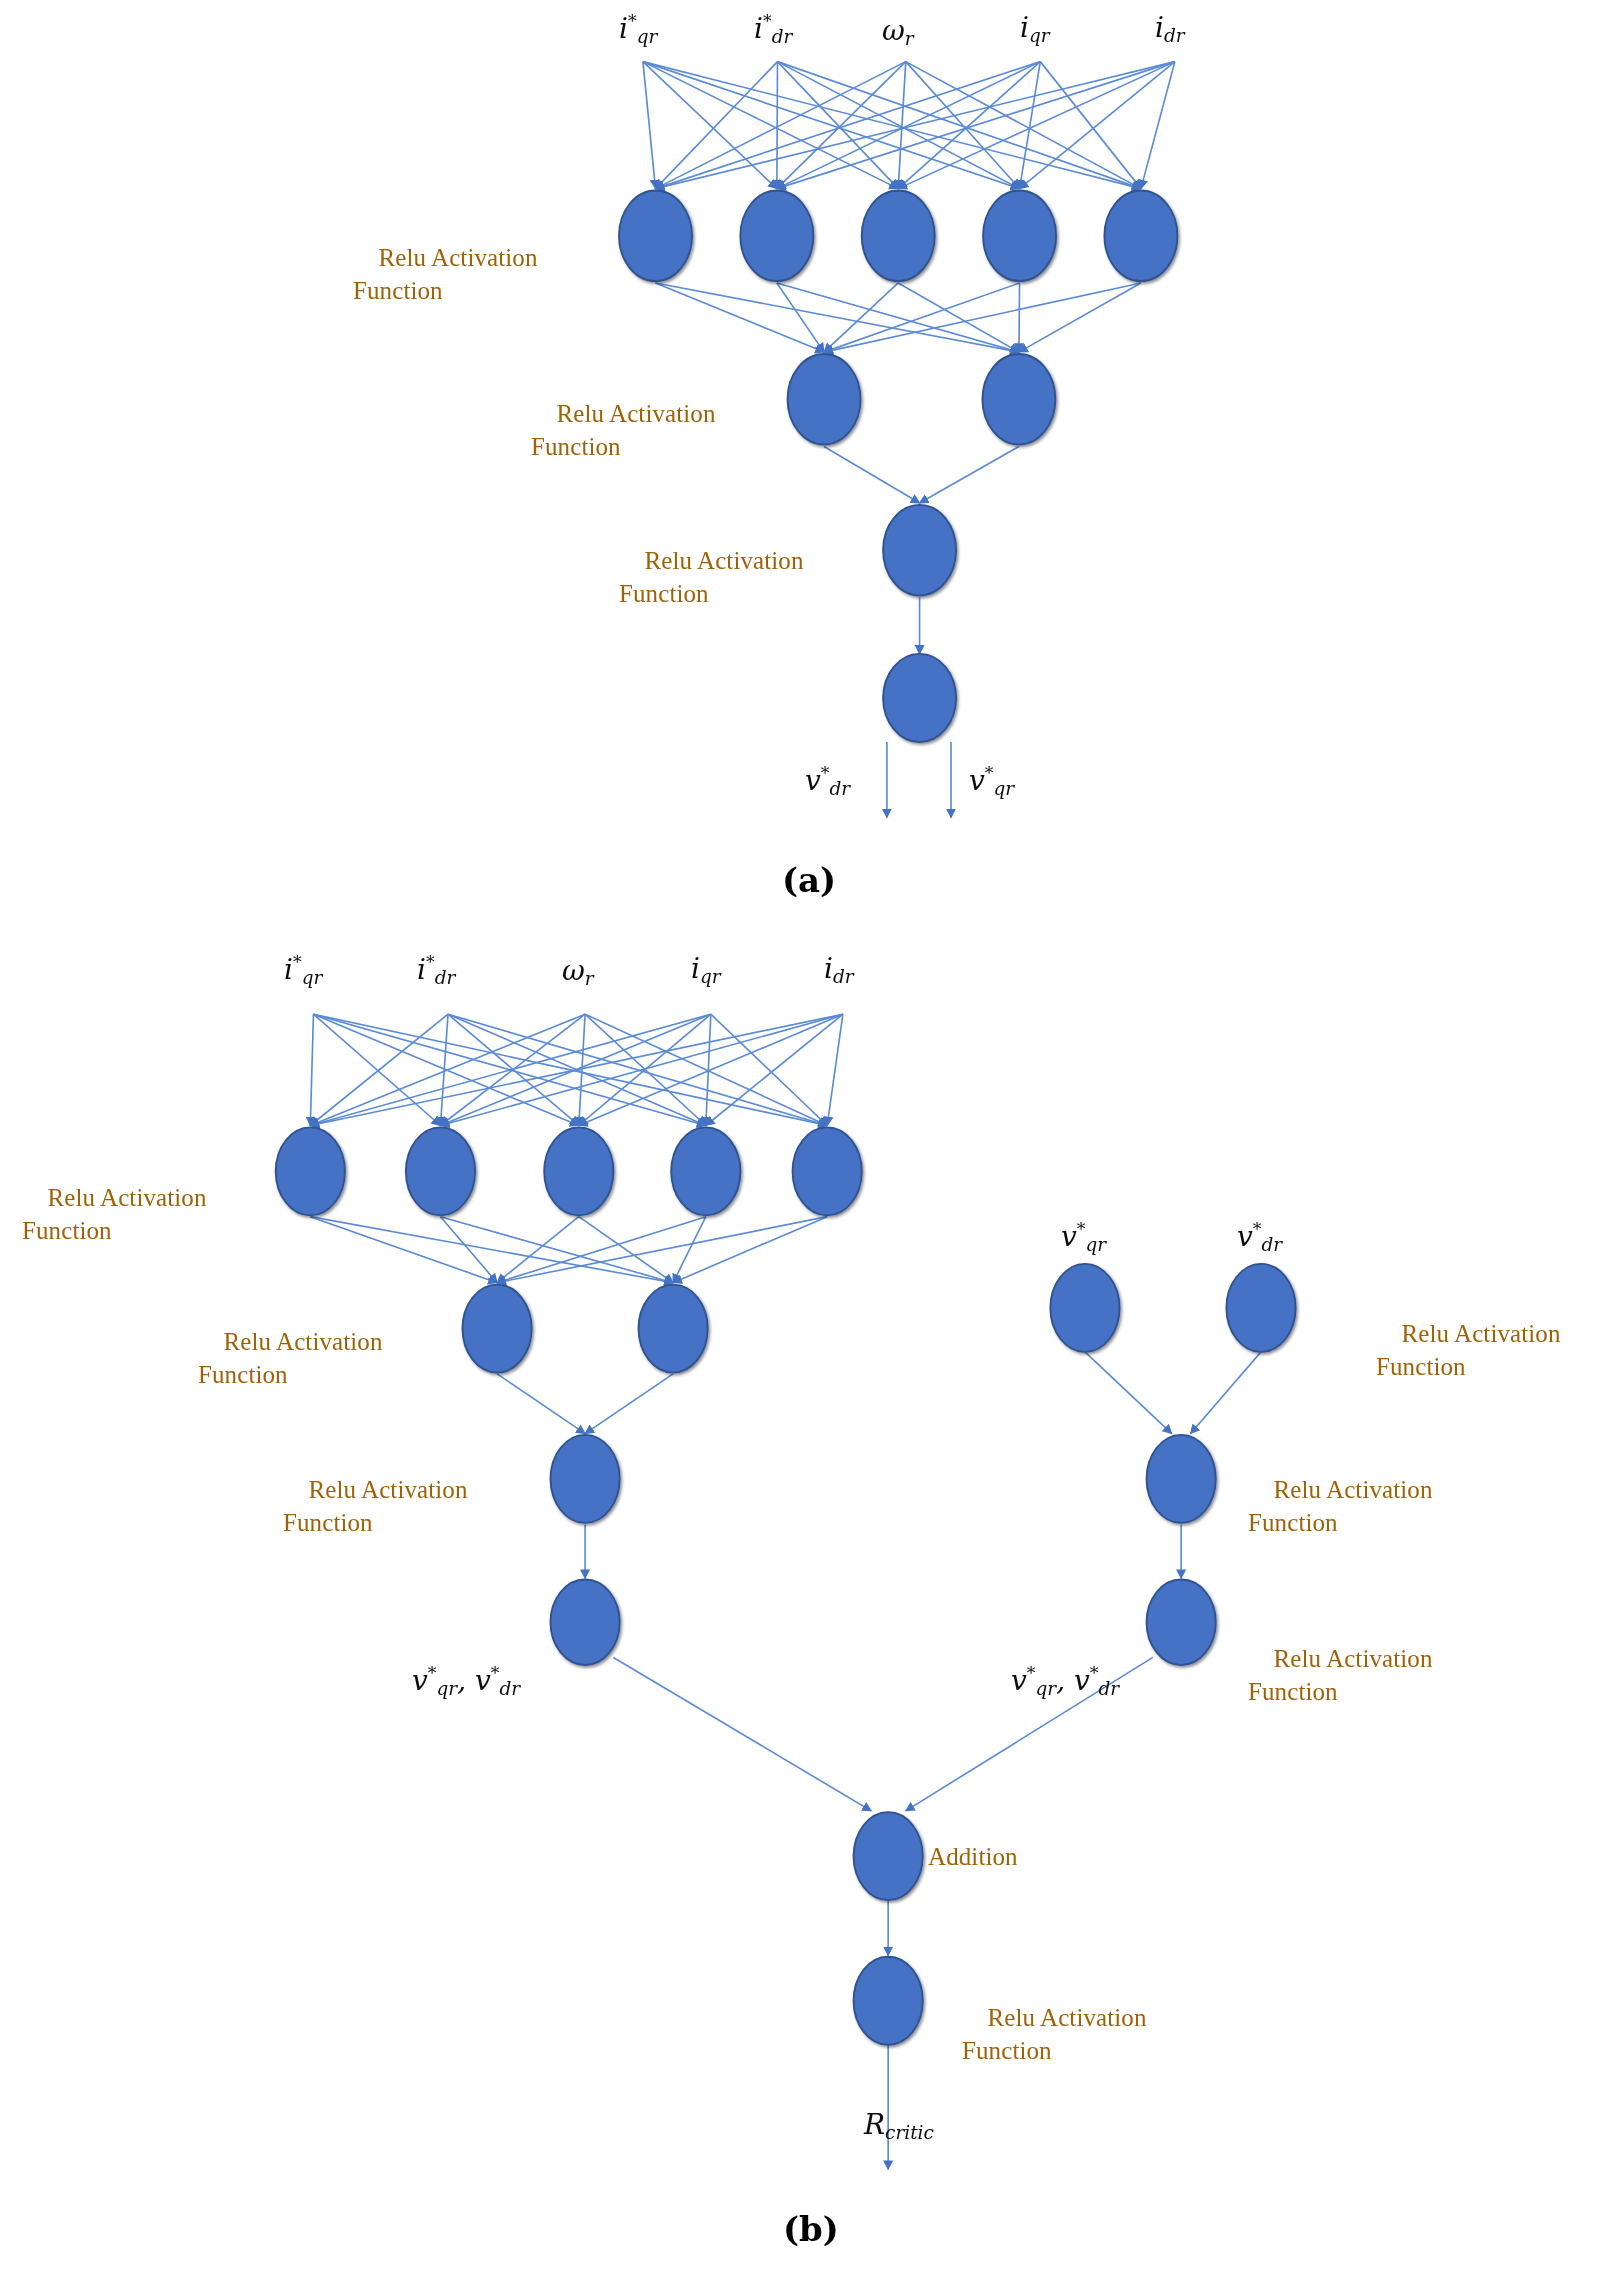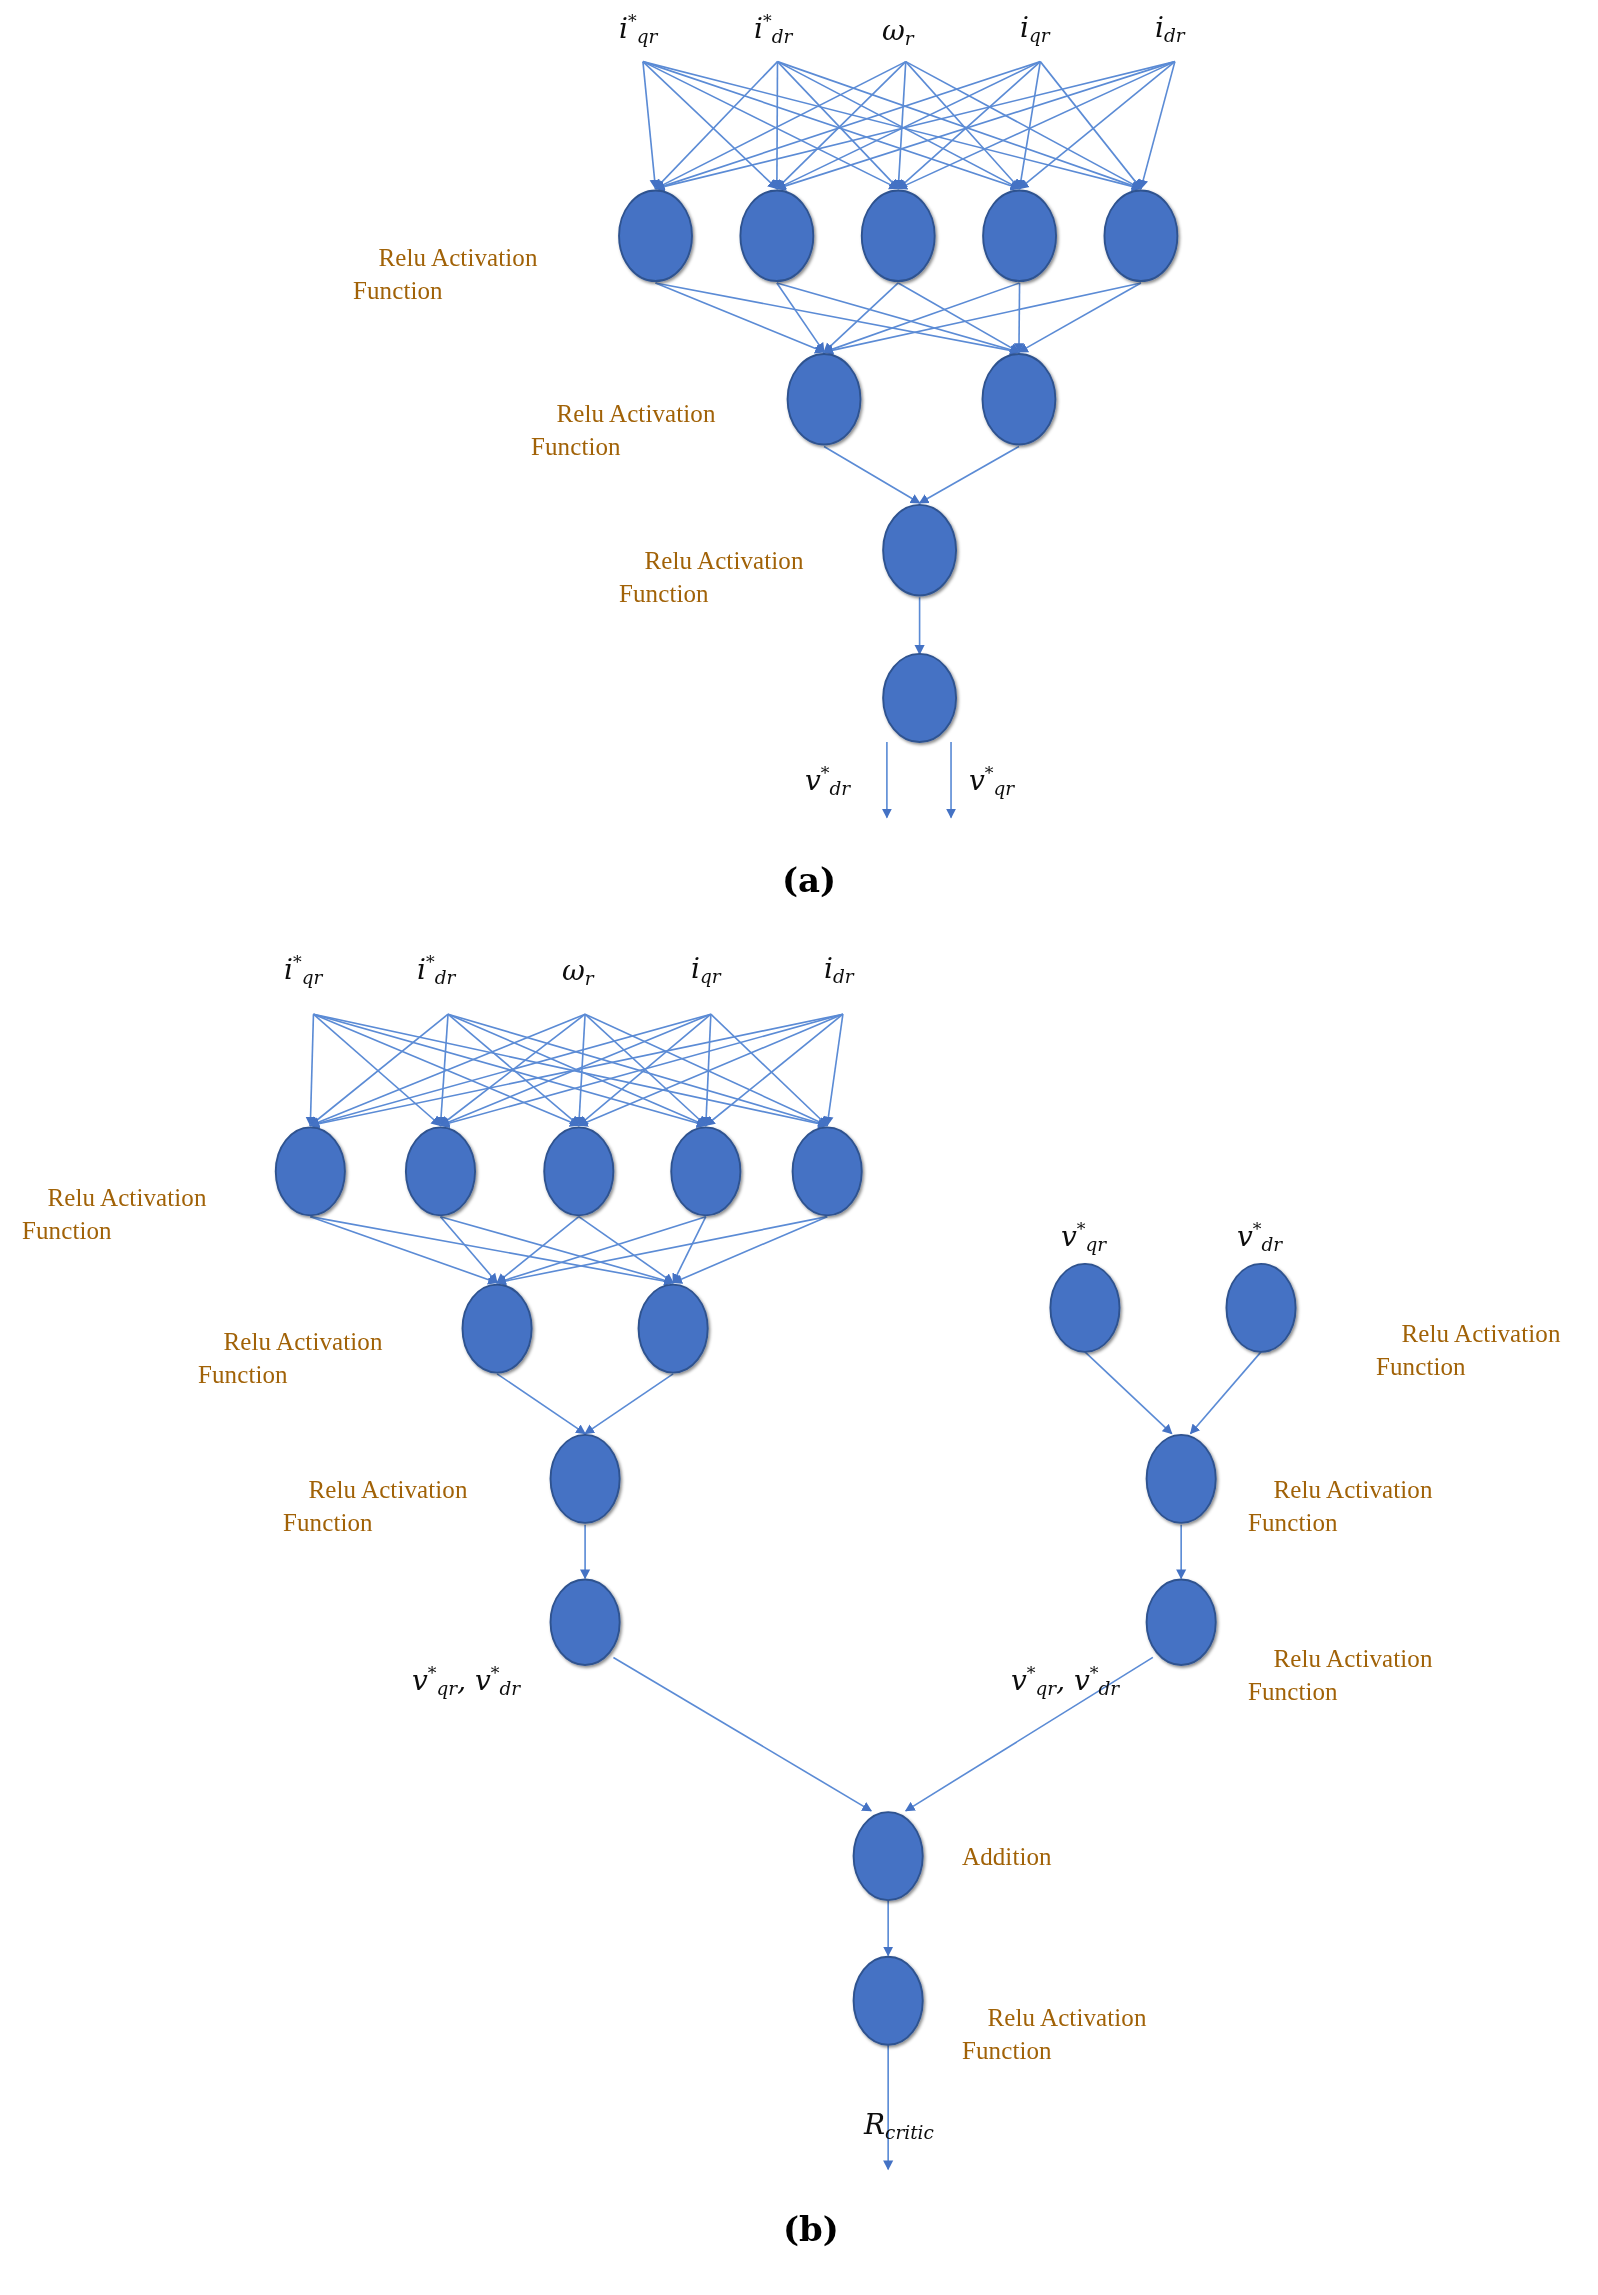--- a/index.html
+++ b/index.html
@@ -293,21 +293,21 @@
     <span>Relu Activation</span><br><span>Function</span>
   </div>
   <div class="lbl two" style="left:1248px;top:1609px;width:264px;">
     <span>Relu Activation</span><br><span>Function</span>
   </div>
 
   <div class="math" style="left:1011px;top:1663px;">
     <i>v</i><sup>*</sup><sub>qr</sub>, <i>v</i><sup>*</sup><sub>dr</sub>
   </div>
 
-  <div class="lbl" style="left:962px;top:1841px;">Addition</div>
+  <div class="lbl" style="left:928px;top:1841px;">Addition</div>
 
   <div class="lbl two" style="left:962px;top:1968px;width:264px;">
     <span>Relu Activation</span><br><span>Function</span>
   </div>
 
   <div class="math" style="left:864px;top:2108px;">
     <i>R</i><sub>critic</sub>
   </div>
 
   <div class="caption" style="left:783px;top:2209px;">(b)</div>

